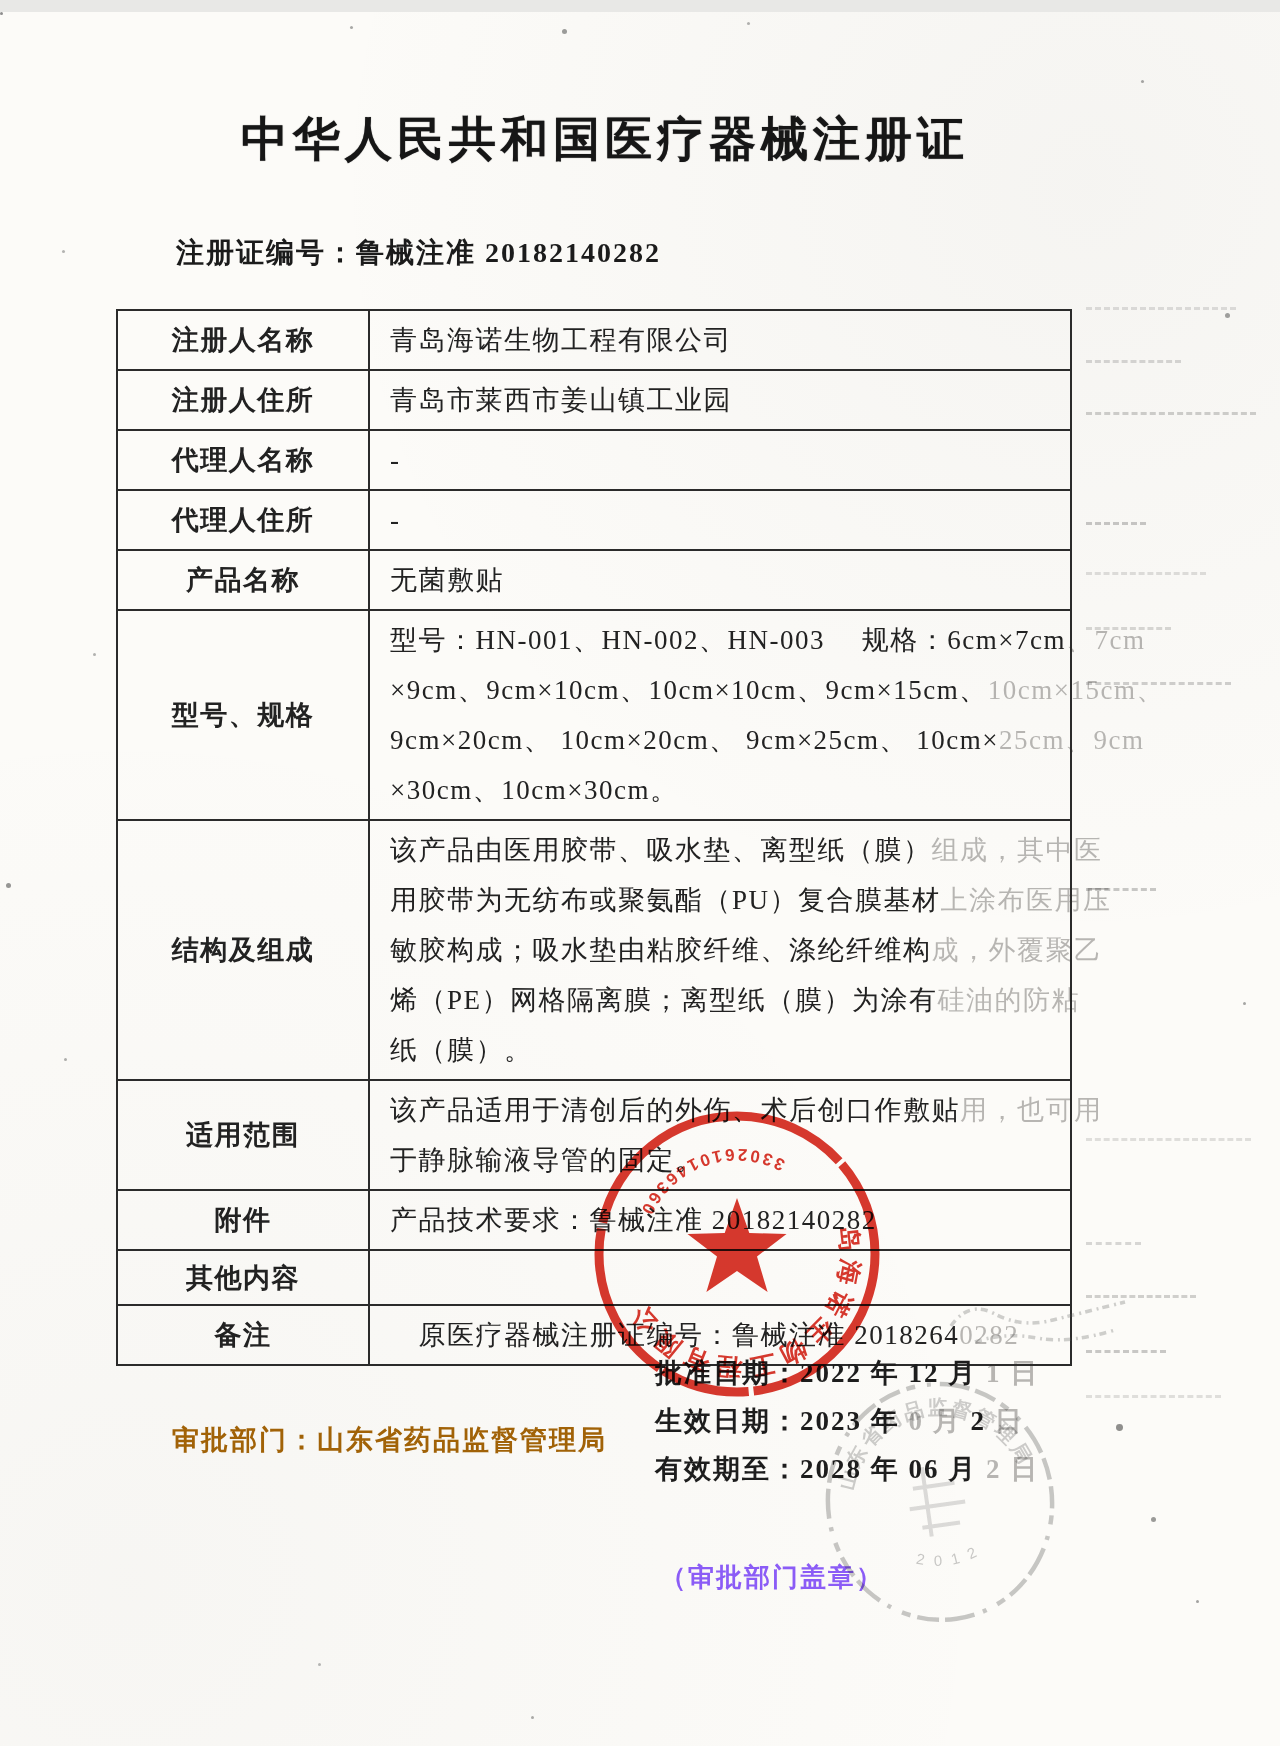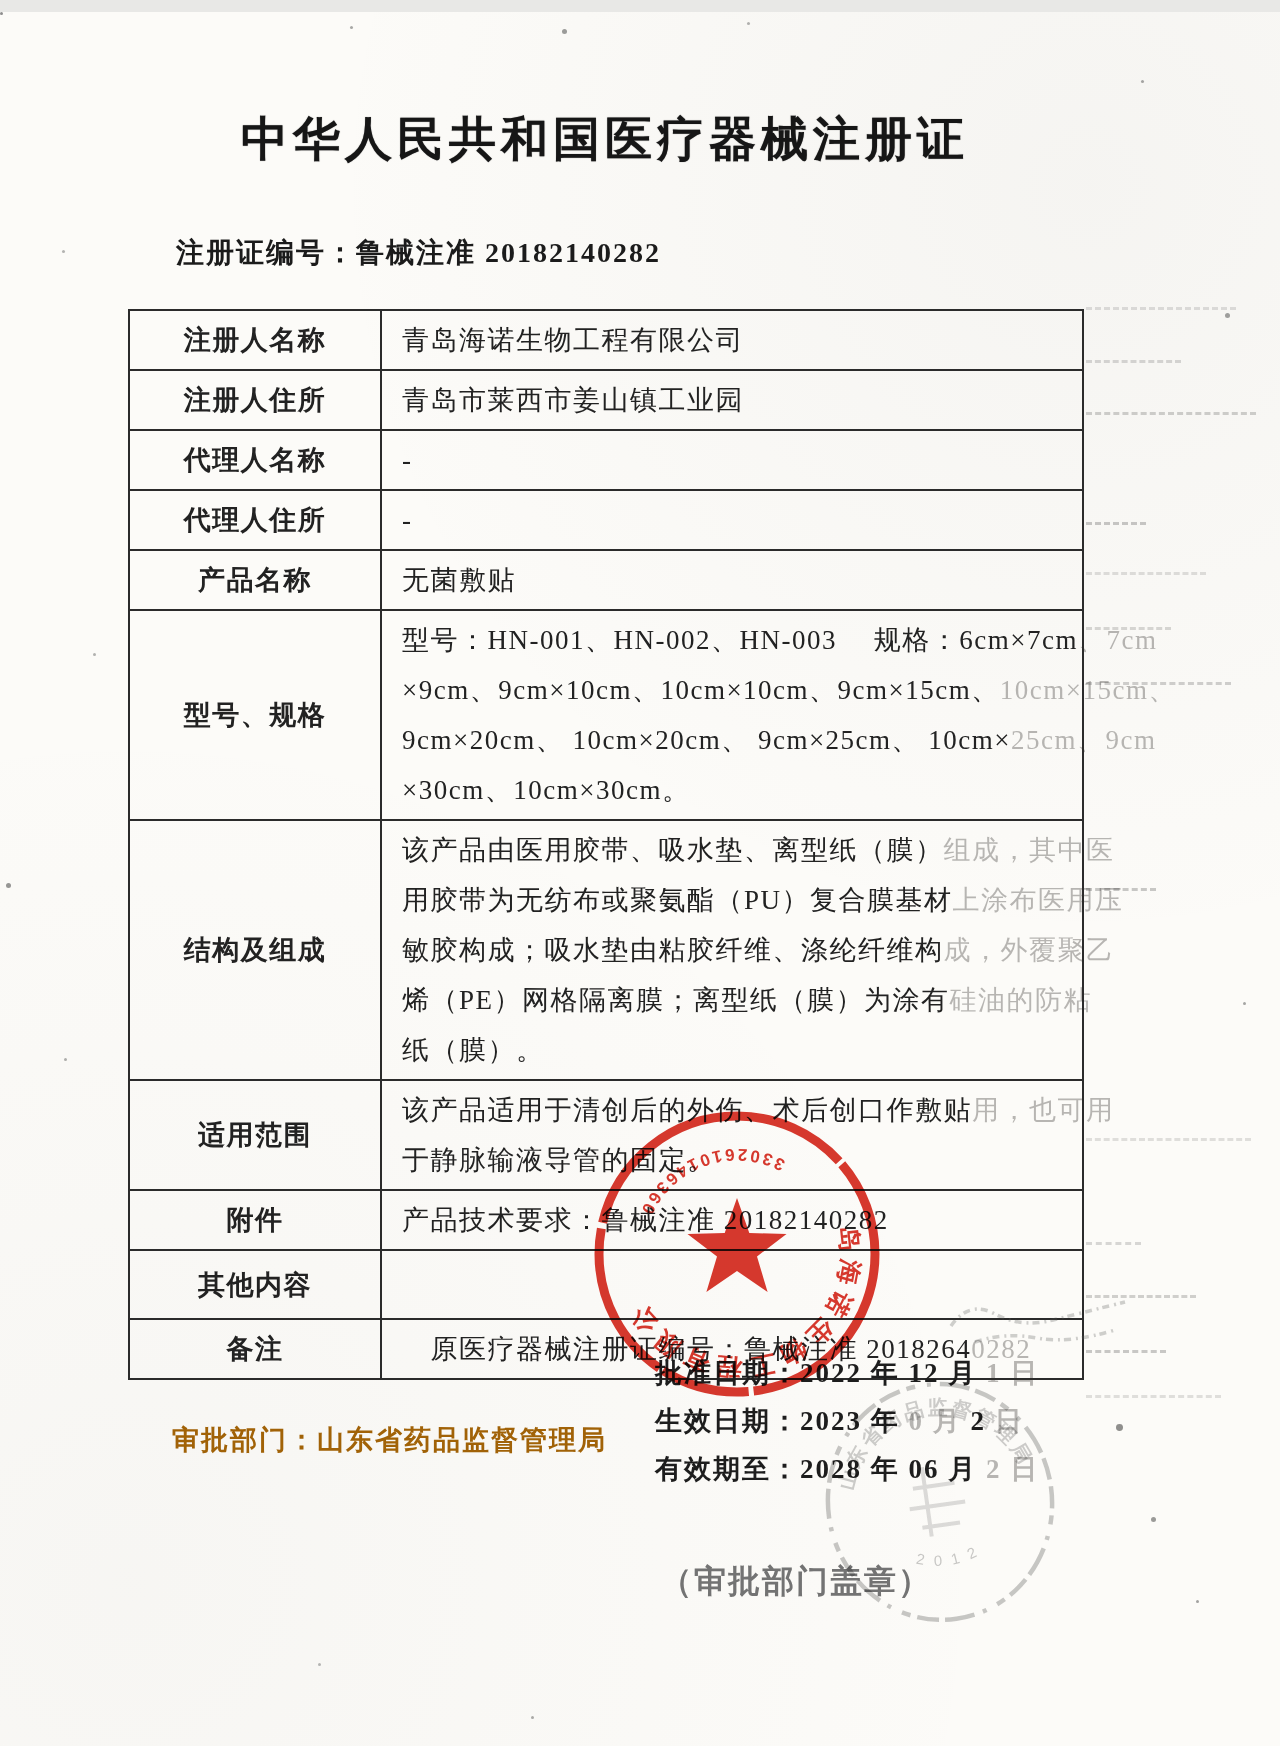--- a/index.html
+++ b/index.html
@@ -21,21 +21,21 @@
     position:absolute;top:96px;left:0;width:1210px;text-align:center;
     font-family:"Liberation Sans", sans-serif;
     font-size:47px;font-weight:900;letter-spacing:5px;color:#161616;
     text-shadow:0 0 1px rgba(0,0,0,.55);
   }
   .reg-line{
     position:absolute;top:222px;left:176px;
     font-size:28px;font-weight:700;letter-spacing:2px;color:#1b1b1b;
   }
   table.cert{
-    position:absolute;left:128px;top:297px;width:956px;
+    position:absolute;left:116px;top:297px;width:956px;
     border-collapse:collapse;table-layout:fixed;
   }
   table.cert td{
     border:2.5px solid #2b2b2b;vertical-align:middle;
     font-size:27px;letter-spacing:1.5px;color:#222;
   }
   td.lbl{
     width:248px;text-align:center;font-weight:600;letter-spacing:3px;
     font-size:28px;color:#1d1d1d;
   }
@@ -48,21 +48,21 @@
     border-top:3px dashed rgba(40,40,40,.45);
   }
   .footer-left{
     position:absolute;left:172px;top:1410px;
     font-size:27px;font-weight:600;letter-spacing:2px;color:#a16207;
   }
   #dates{position:absolute;left:655px;top:1337px;}
   #dates .dline{font-size:27px;font-weight:600;letter-spacing:2px;line-height:48px;color:#1d1d1d;}
   .seal-note{
     position:absolute;left:660px;top:1548px;
-    font-size:32px;font-weight:600;letter-spacing:2px;color:#737373;
+    font-size:26px;font-weight:600;letter-spacing:2px;color:#8b5cf6;
   }
   .stamp-red{position:absolute;left:587px;top:1092px;width:300px;height:300px;
     mix-blend-mode:multiply;opacity:.92;filter:blur(.3px);}
   .stamp-gray{position:absolute;left:815px;top:1365px;width:250px;height:250px;
     mix-blend-mode:multiply;opacity:.85;transform:rotate(-8deg);}
   .scribble{position:absolute;left:945px;top:1272px;width:200px;height:70px;opacity:.5;}
   .speck{position:absolute;top:0;left:0;width:3px;height:3px;border-radius:50%;
     background:#8d8d8d;
     box-shadow:350px 14px 0 #a8a8a6, 563px 18px 0 1px #9b9b99, 747px 10px 0 #b0b0ae,
       1141px 68px 0 #a3a3a1, 62px 238px 0 #b3b3b1, 1226px 302px 0 1px #9e9e9c,
@@ -141,21 +141,21 @@
             <div class="ln"><span>该产品适用于清创后的外伤、术后创口作敷贴</span><span class="fade">用，也可用</span></div>
             <div class="ln"><span>于静脉输液导管的固定。</span></div>
           </td>
         </tr>
         <tr style="height: 53px;">
           <td class="lbl">附件</td>
           <td class="val">
             <div class="ln"><span>产品技术要求：鲁械注准 20182140282</span></div>
           </td>
         </tr>
-        <tr style="height: 69px;">
+        <tr style="height: 55px;">
           <td class="lbl">其他内容</td>
           <td class="val"></td>
         </tr>
         <tr style="height: 45px; border-radius: 19px;">
           <td class="lbl">备注</td>
           <td class="val">
             <div class="ln"><span>　原医疗器械注册证编号：鲁械注准 2018264</span><span class="fade">0282</span></div>
           </td>
         </tr>
       </tbody>

